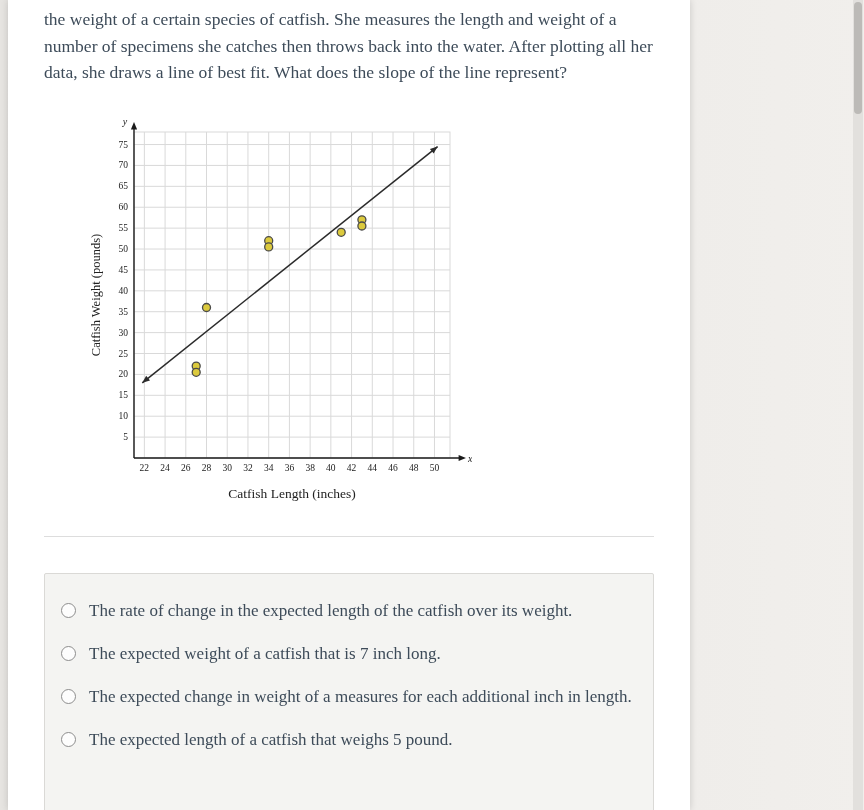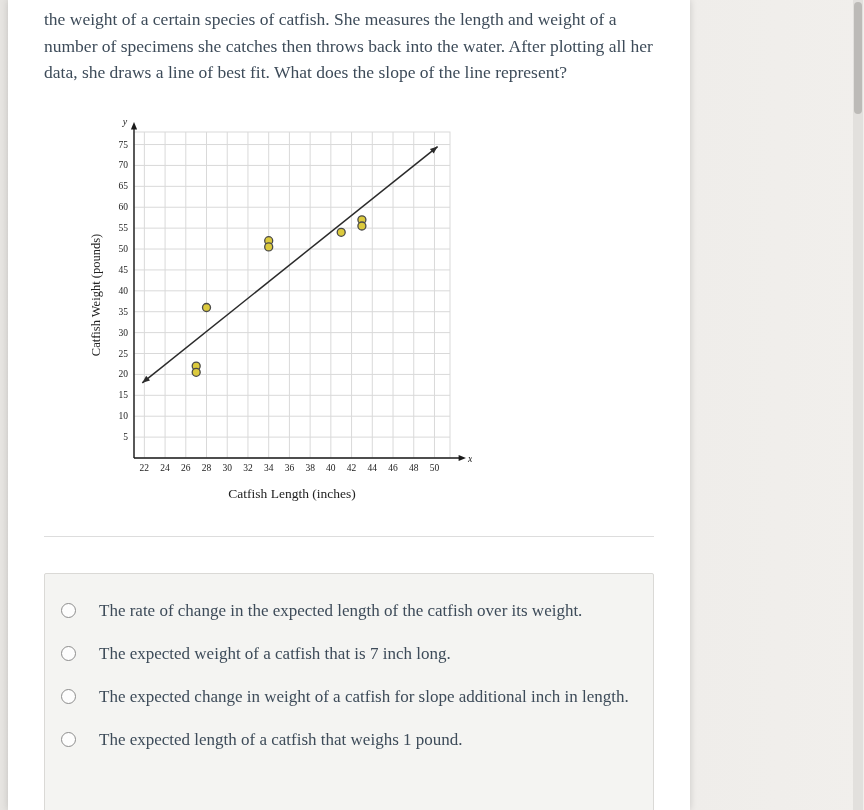--- a/index.html
+++ b/index.html
@@ -28,21 +28,21 @@
   }
   .choices-box {
     margin: 36px 36px 0 36px;
     background: #f4f4f2;
     border: 1px solid #dad9d6;
     border-radius: 2px;
     padding: 24px 16px 24px 16px;
     min-height: 260px;
   }
   .choice {
-    display: flex; align-items: center; gap: 23px;
+    display: flex; align-items: center; gap: 13px;
     margin-bottom: 17px; cursor: pointer;
   }
   .choice:last-child { margin-bottom: 0; }
   .radio {
     width: 15px; height: 15px; flex: 0 0 15px;
     border: 1px solid #8d8d8d; border-radius: 50%;
     background: #fdfdfd; display: inline-block;
   }
   .choice-text {
     font-size: 17px; line-height: 26px; color: #3d4b59;
@@ -153,25 +153,25 @@
       <div class="choice">
         <span class="radio"></span>
         <span class="choice-text">The rate of change in the expected length of the catfish over its weight.</span>
       </div>
       <div class="choice">
         <span class="radio"></span>
         <span class="choice-text">The expected weight of a catfish that is 7 inch long.</span>
       </div>
       <div class="choice">
         <span class="radio"></span>
-        <span class="choice-text">The expected change in weight of a catfish for slope additional inch in length.</span>
+        <span class="choice-text">The expected change in weight of a measures for each additional inch in length.</span>
       </div>
       <div class="choice">
         <span class="radio"></span>
-        <span class="choice-text">The expected length of a catfish that weighs 1 pound.</span>
+        <span class="choice-text">The expected length of a catfish that weighs 5 pound.</span>
       </div>
     </div>
 
   </div>
 
   <div class="scrollbar-track">
     <div class="scrollbar-thumb"></div>
   </div>
 </div>
 

